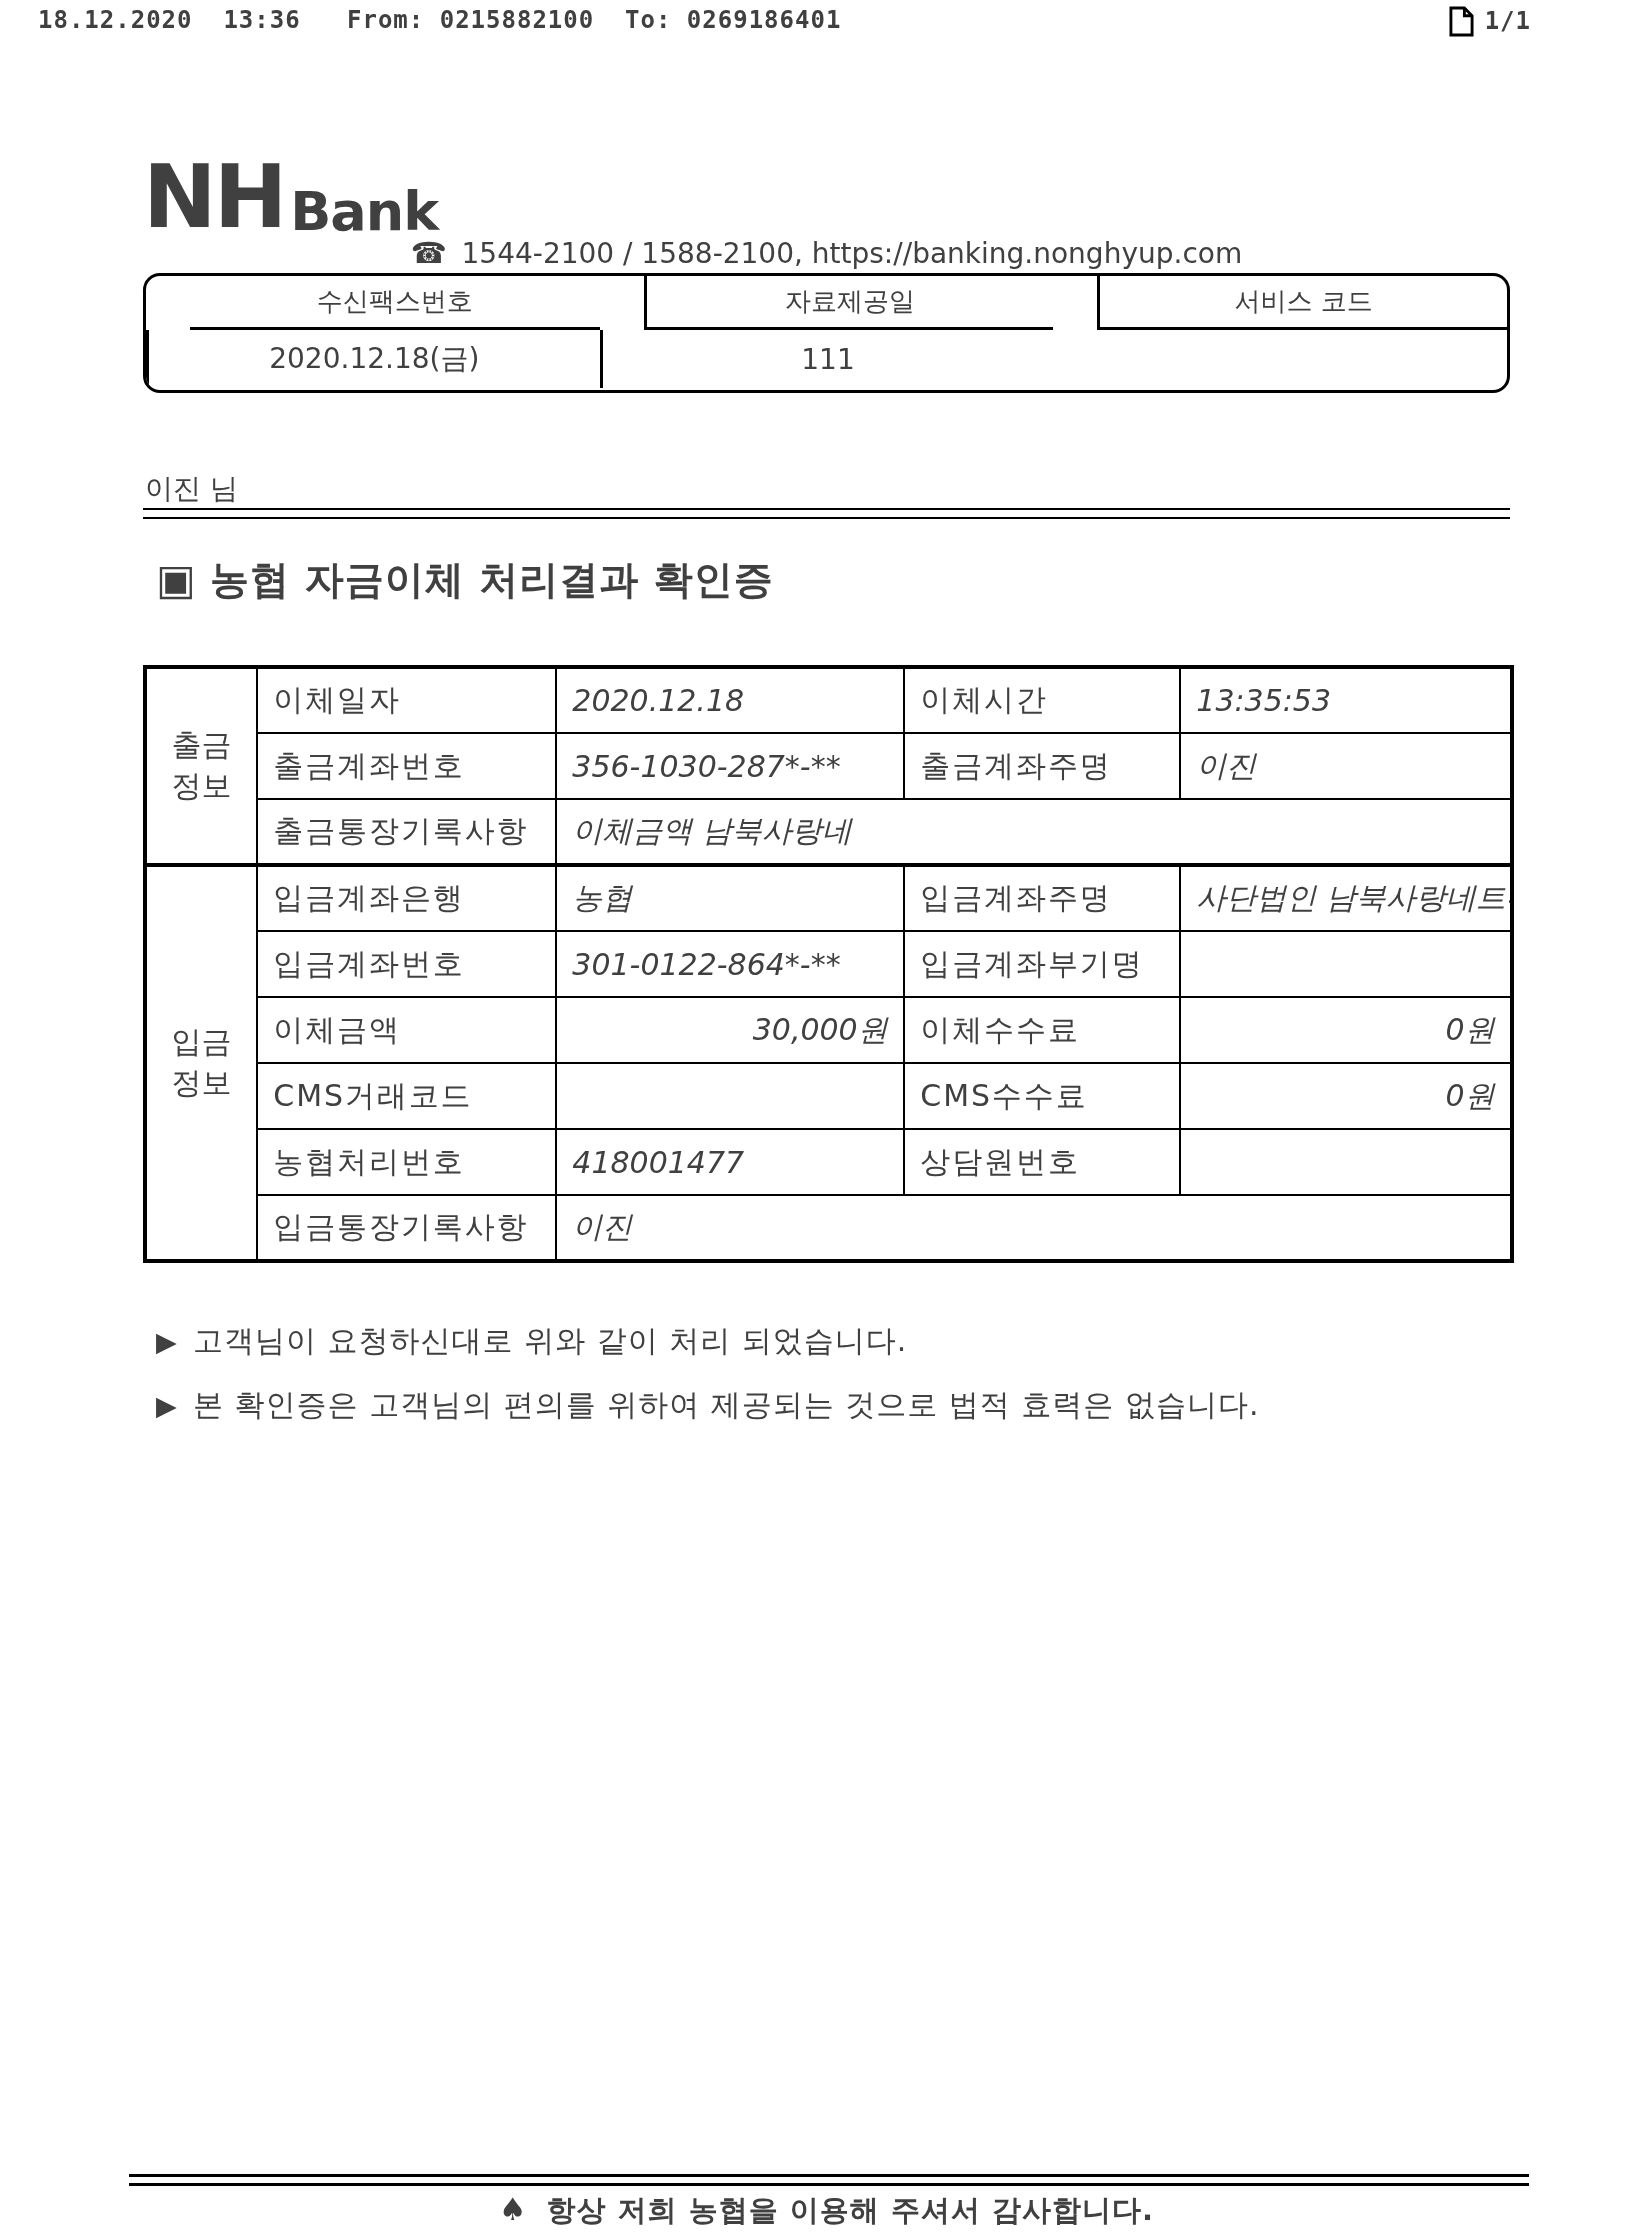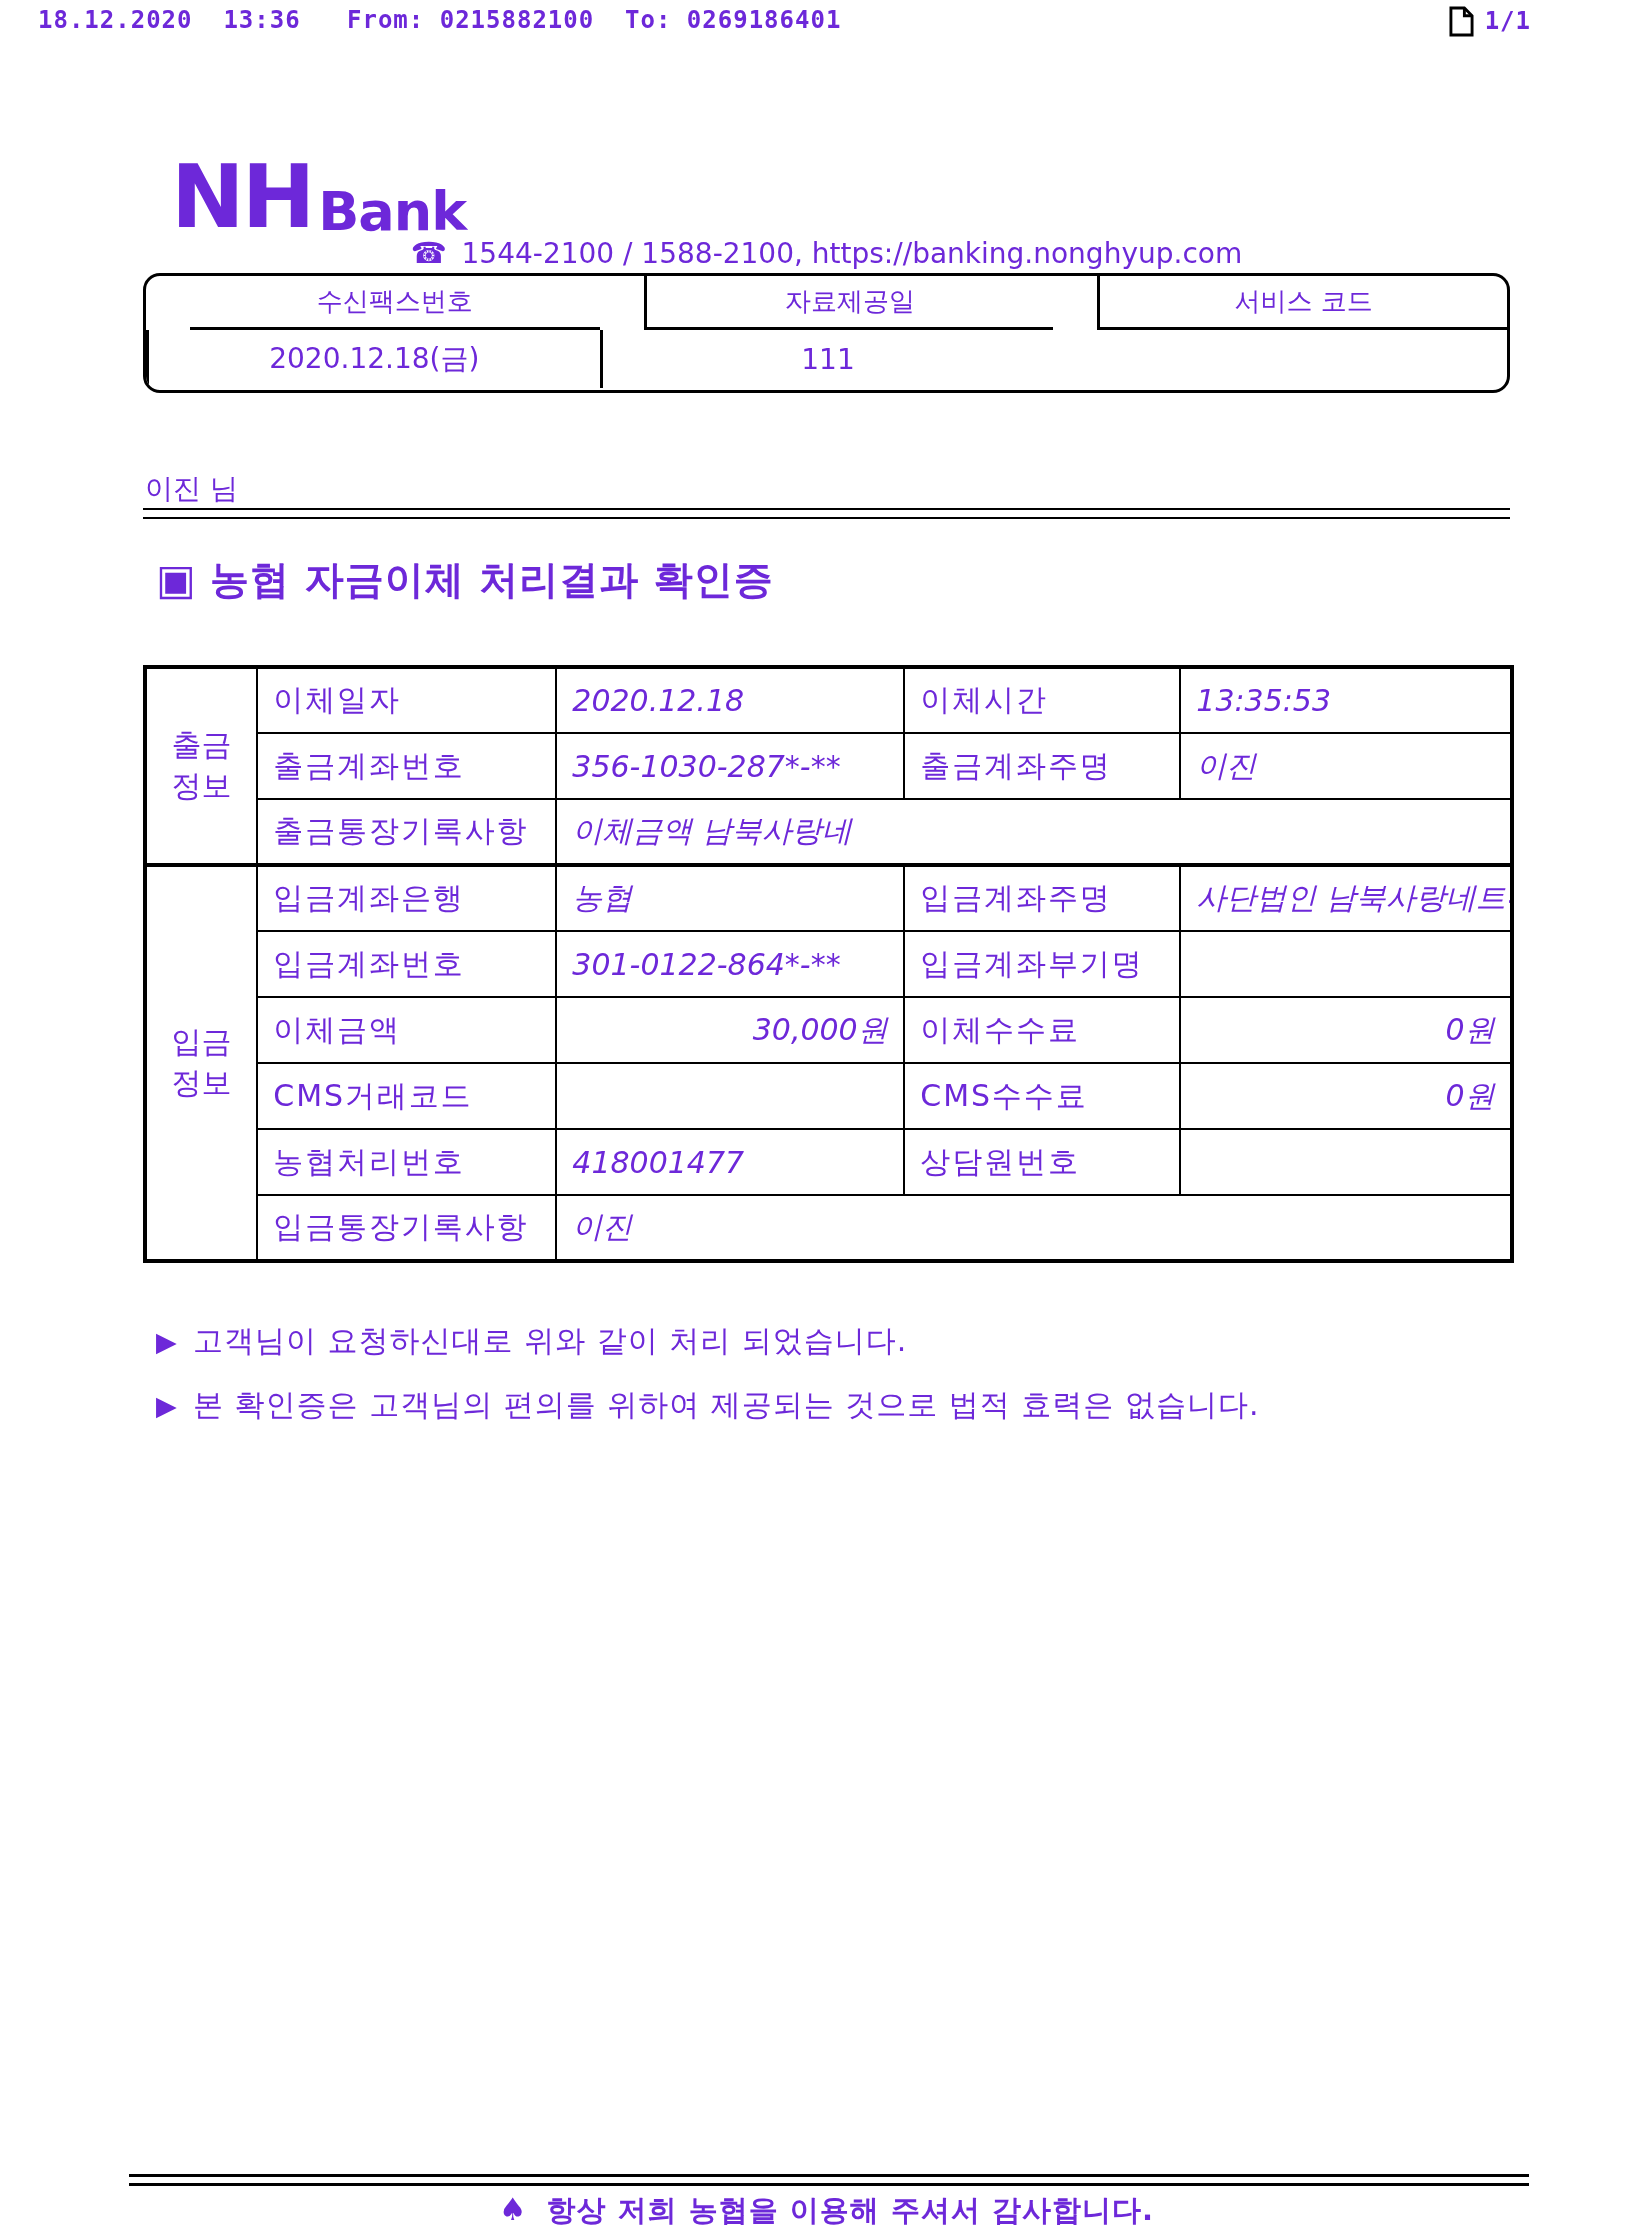--- a/index.html
+++ b/index.html
@@ -1,35 +1,35 @@
 <!DOCTYPE html>
 <html><head>
 <meta charset="utf-8">
 <style>
   * { margin:0; padding:0; box-sizing:border-box; }
   html,body { background:#ffffff; }
   .page {
     position:relative;
     width:1652px; height:2241px;
-    background:#ffffff; color:#6d28d9;
+    background:#ffffff; color:#404040;
     font-family:"DejaVu Sans", sans-serif;
     overflow:hidden;
   }
 
   
   .fax-header {
     position:absolute; top:5.7px; left:38px; width:1493px;
     display:flex; justify-content:space-between; align-items:flex-start;
     font-family:"DejaVu Sans Mono", monospace;
     font-size:24px; font-weight:bold; letter-spacing:1px; white-space:pre;
   }
   .fax-page { display:flex; align-items:center; gap:11px; font-weight:bold;padding-left:32px; }
 
   
-  .logo { position:absolute; top:161px; left:143px; display:flex; align-items:flex-end;margin-left:28px; }
+  .logo { position:absolute; top:161px; left:143px; display:flex; align-items:flex-end; }
   .logo-nh { font-size:88px; font-weight:900; line-height:0.82; letter-spacing:-2.9px; }
   .logo-bank { font-size:54px; font-weight:600; line-height:0.8; letter-spacing:-1px; margin-left:5.7px; }
   .contact { position:absolute; top:236px; left:143px; width:1367px; text-align:center; font-size:28px; }
   .phone-glyph { font-size:29px; margin-right:5.7px; }
 
   
   .info-table {
     position:absolute; top:273px; left:143px; width:1367px; height:120px;
     border:3.8px solid #000; border-radius:17px; overflow:hidden;
     display:grid; grid-template-columns:1fr 1fr 1fr; grid-template-rows:54px 58px;

